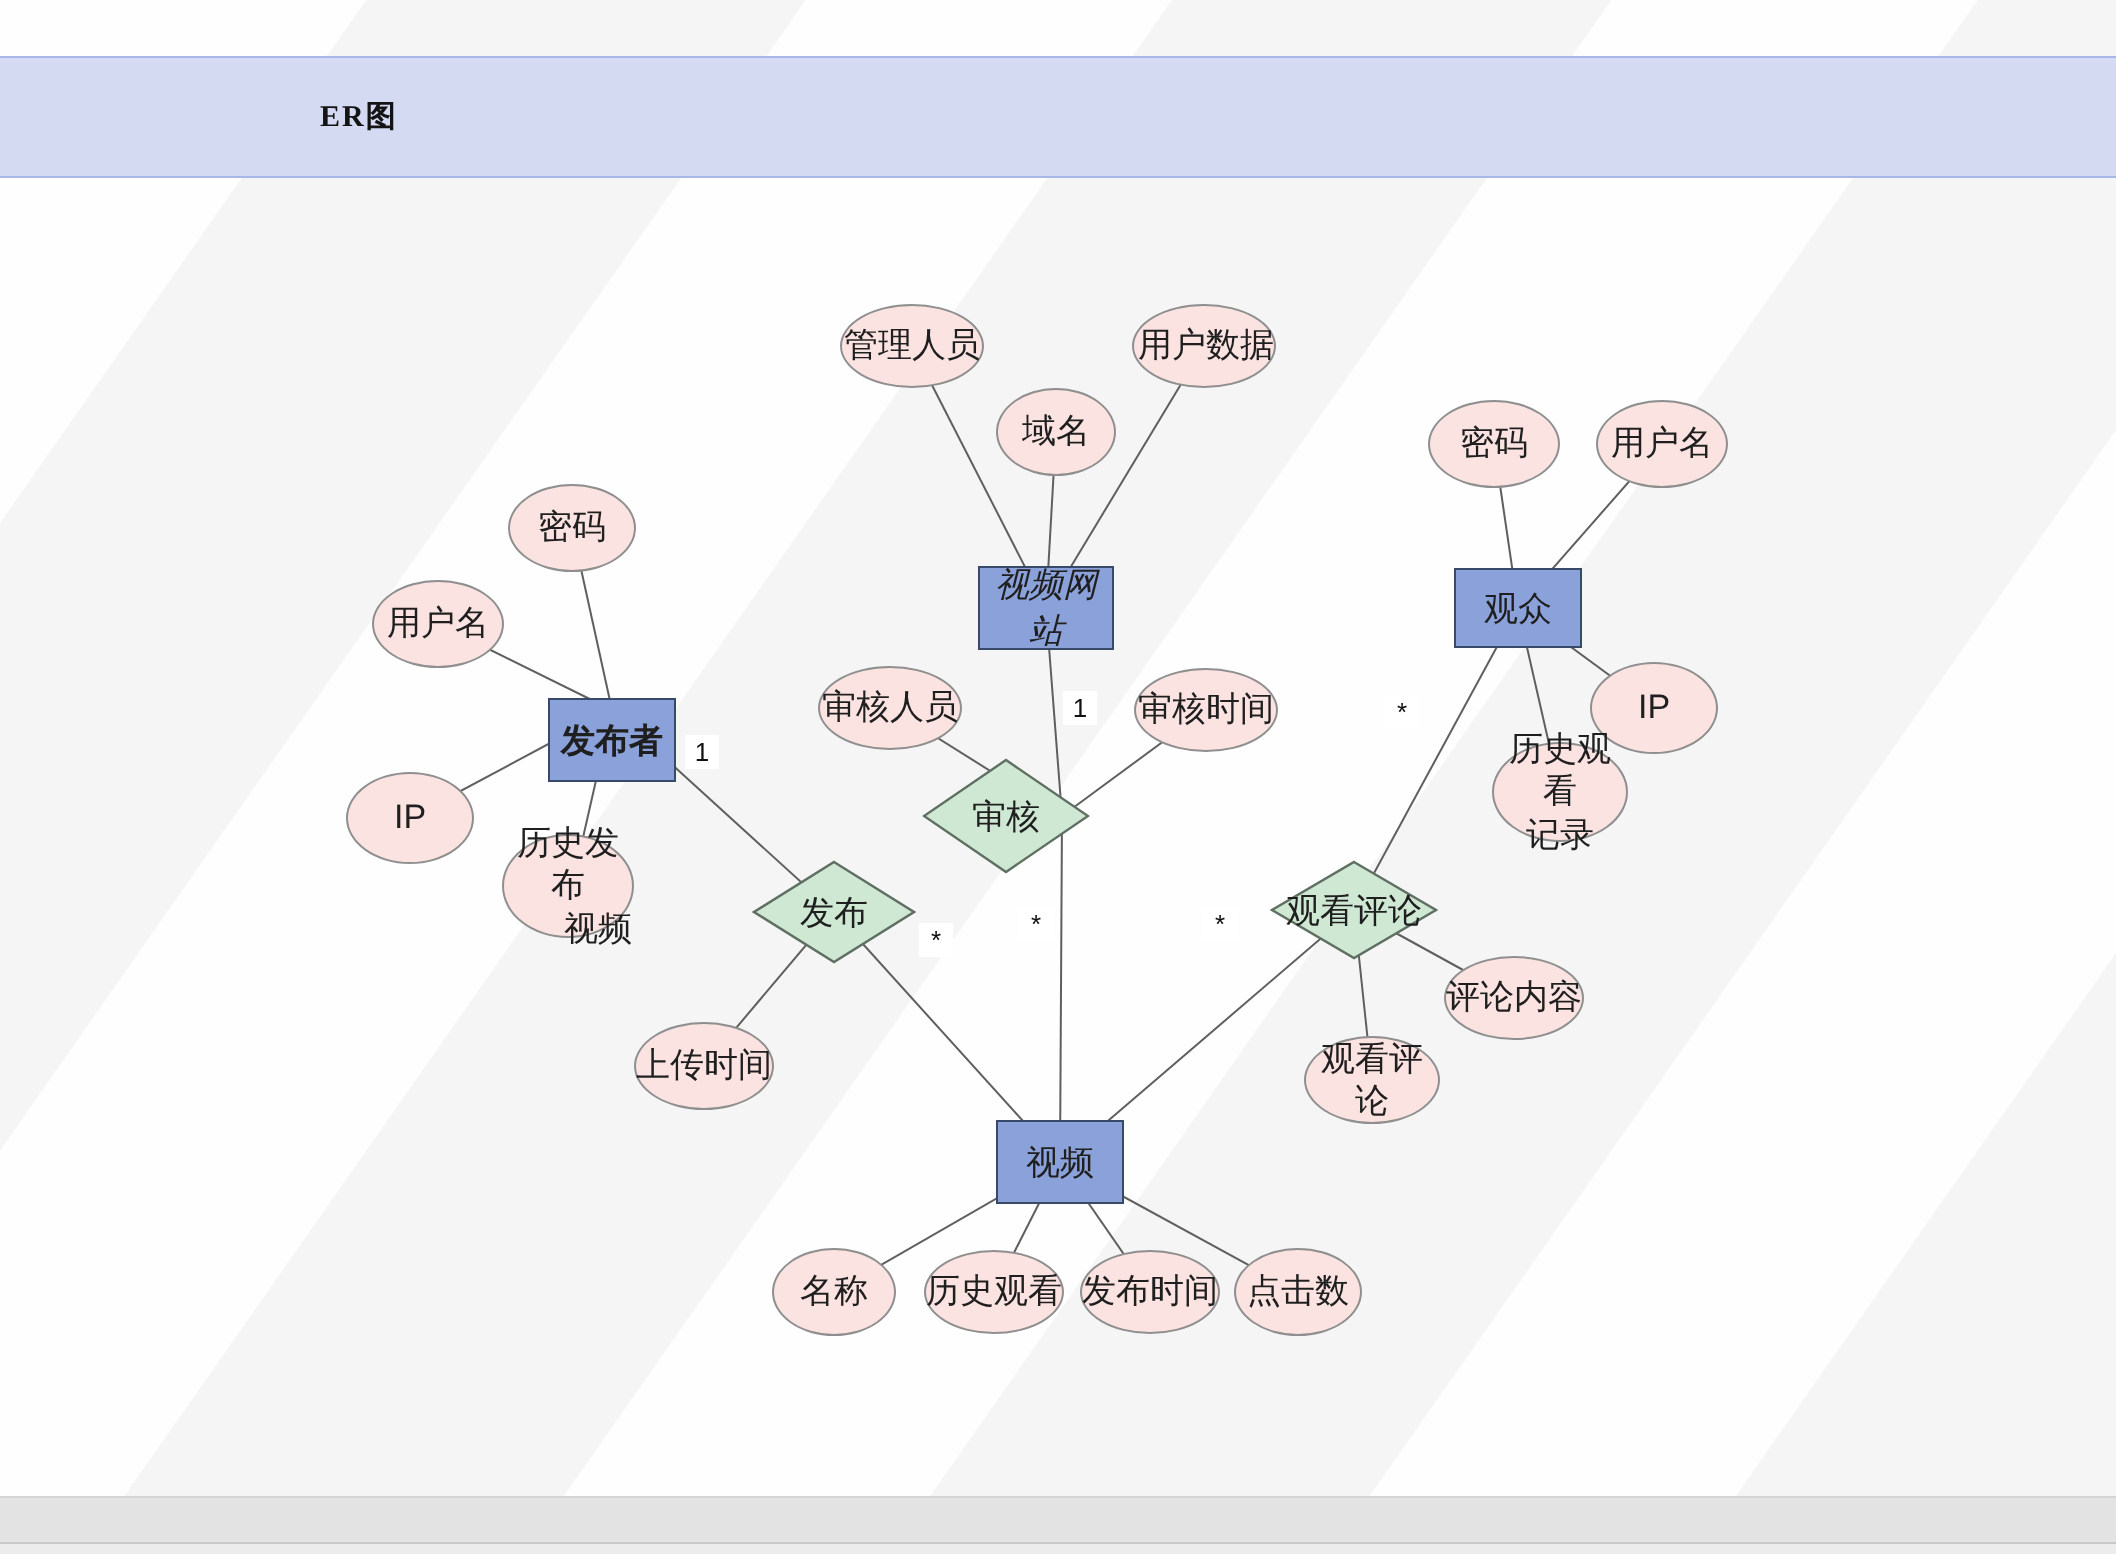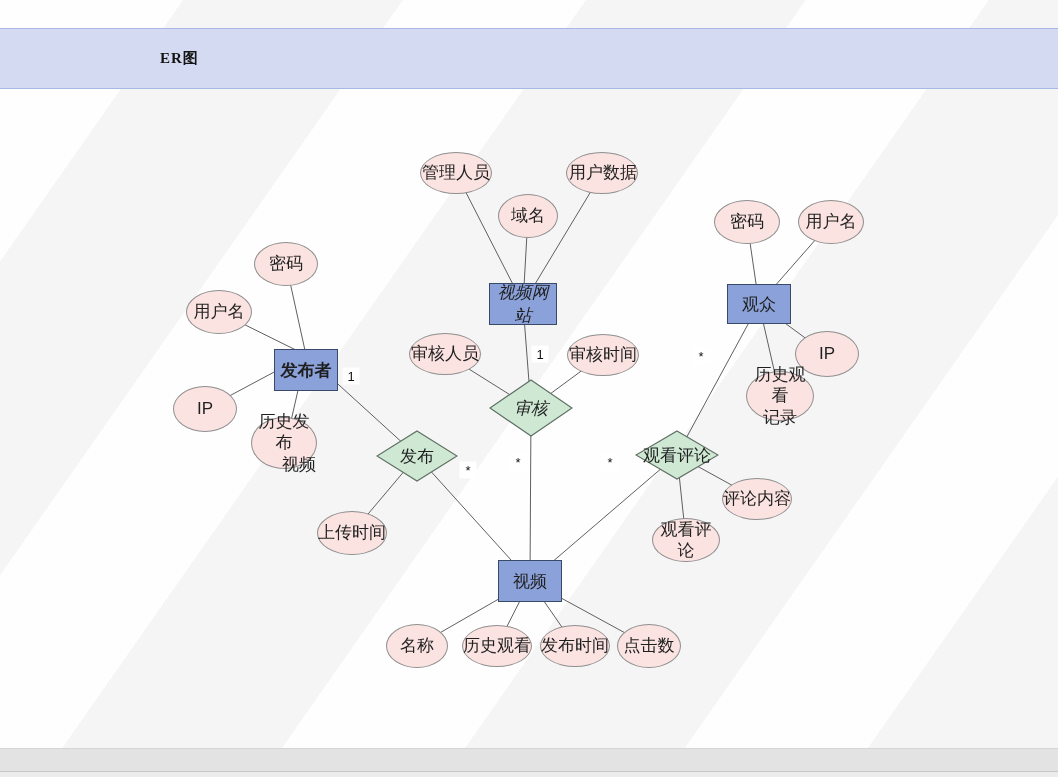--- a/index.html
+++ b/index.html
@@ -93,21 +93,21 @@
       </div>
       <div class="node entity" style="left: 498px; top: 560px; width: 64px; height: 42px; background: rgb(139, 161, 218); border-color: rgb(57, 74, 104);">
         <span>视频</span>
       </div>
       <div class="node relation" style="left: 376px; top: 430px; width: 82px; height: 52px;">
         <svg width="82" height="52">
           <polygon points="41,1 81,26 41,51 1,26" fill="#cfe8d4" stroke="#5f6f62" stroke-width="1.2"></polygon>
         </svg>
         <span>发布</span>
       </div>
-      <div class="node relation" style="left: 489px; top: 379px; width: 84px; height: 58px; font-style: italic;">
+      <div class="node relation" style="left: 461px; top: 379px; width: 84px; height: 58px;">
         <svg width="84" height="58">
           <polygon points="42,1 83,29 42,57 1,29" fill="#cfe8d4" stroke="#5f6f62" stroke-width="1.2"></polygon>
         </svg>
         <span>审核</span>
       </div>
       <div class="node relation" style="left: 635px; top: 430px; width: 84px; height: 50px;">
         <svg width="84" height="50">
           <polygon points="42,1 83,25 42,49 1,25" fill="#cfe8d4" stroke="#5f6f62" stroke-width="1.2"></polygon>
         </svg>
         <span>观看评论</span>

